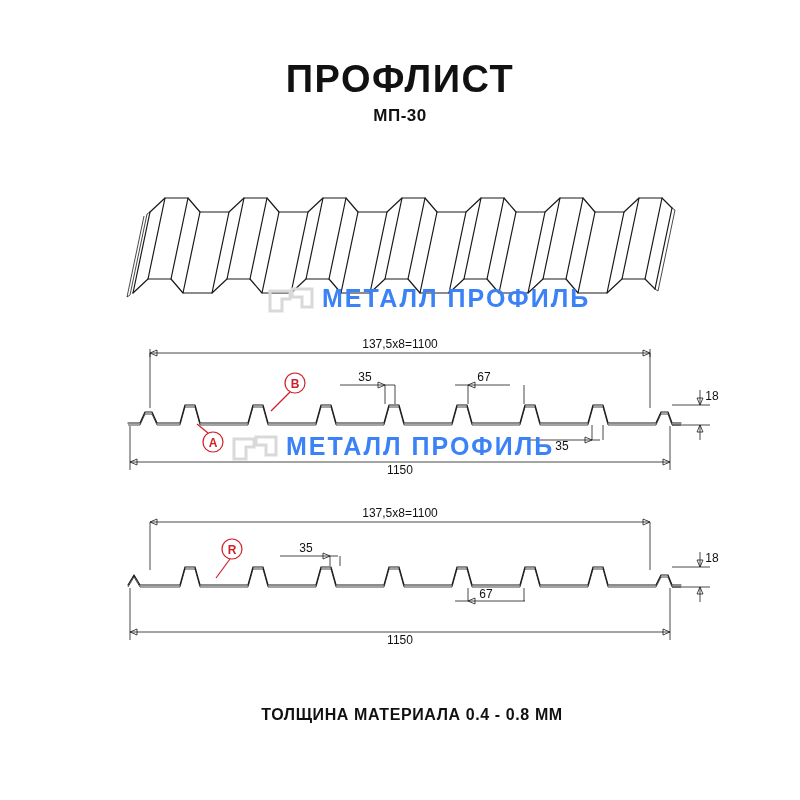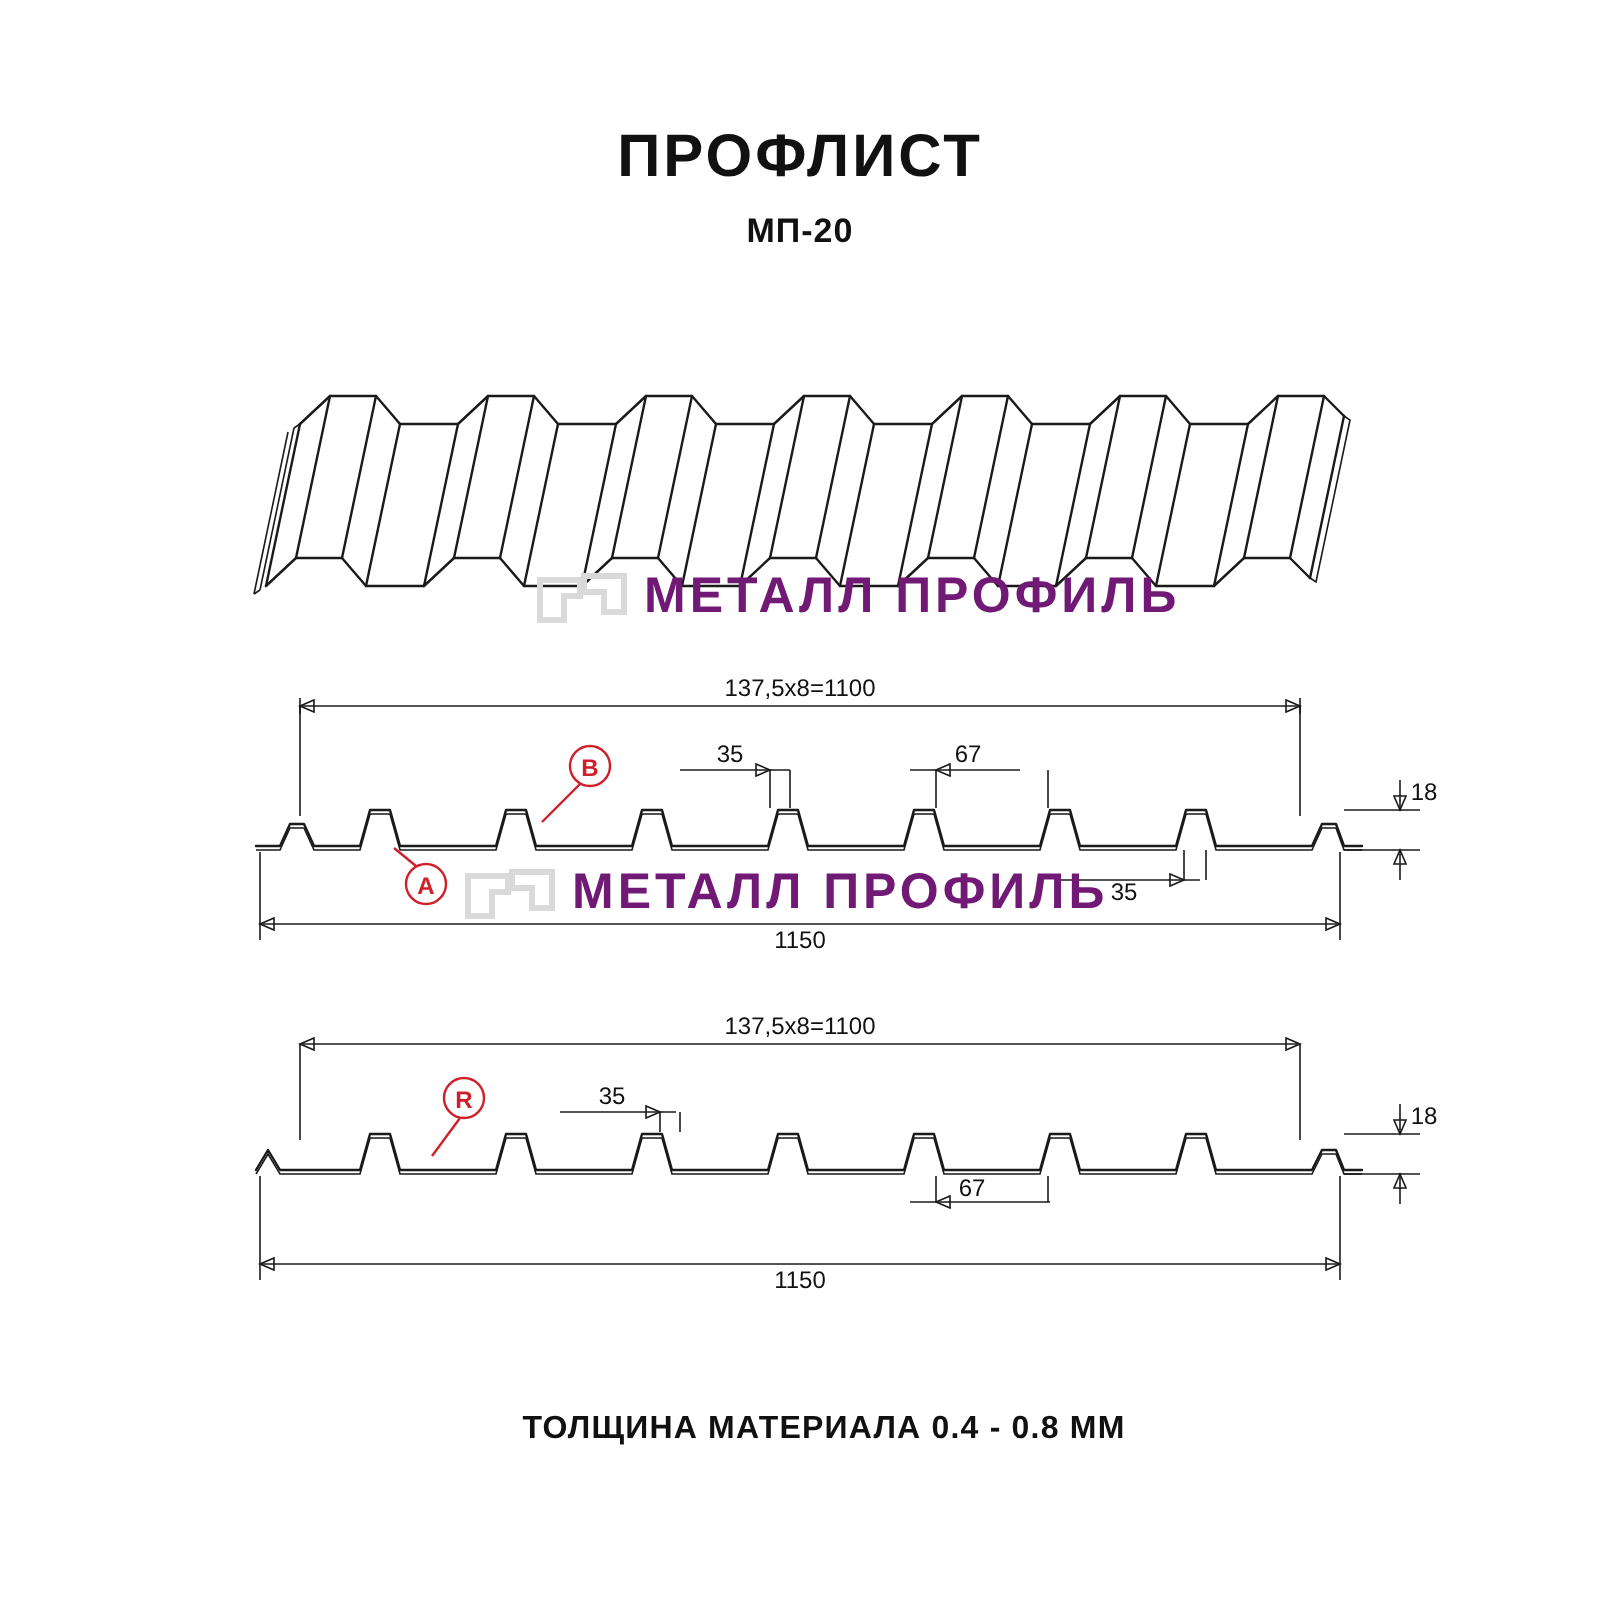--- a/index.html
+++ b/index.html
@@ -23,21 +23,21 @@
     height: 800px;
   }
   .title-block {
     position: absolute;
     left: 0;
     top: 62px;
     width: 800px;
     text-align: center;
   }
   .title-main {
-    font-size: 30px;
+    font-size: 38px;
     font-weight: bold;
     letter-spacing: 1.5px;
     color: #111;
     line-height: 34px;
   }
   .title-sub {
     font-size: 17px;
     font-weight: bold;
     letter-spacing: 0.5px;
     color: #111;
@@ -89,36 +89,36 @@
     font-family: "Liberation Sans", sans-serif;
     font-size: 12px;
     font-weight: bold;
     fill: #d0202a;
     text-anchor: middle;
   }
   .wm {
     position: absolute;
     font-family: "Liberation Sans", sans-serif;
     font-weight: bold;
-    color: #701a75;
+    color: #3b82f6;
     font-size: 25px;
     letter-spacing: 2px;
     white-space: nowrap;
     user-select: none;
   }
   .wm-1 { left: 268px; top: 284px; }
   .wm-2 { left: 232px; top: 432px; }
   .wm svg { display: inline-block; vertical-align: middle; margin-right: 8px; }
 </style>
 </head>
 <body>
 
 <div class="title-block">
   <div class="title-main">ПРОФЛИСТ</div>
-  <div class="title-sub">МП-20</div>
+  <div class="title-sub">МП-30</div>
 </div>
 
 <svg class="sheet" viewBox="0 0 800 800">
 
   <g>
 
     <path class="ln" d="M150 212 L165 198 L188 198 L200 212 L229 212 L244 198 L267 198 L279 212 L308 212 L323 198 L346 198 L358 212 L387 212 L402 198 L425 198 L437 212 L466 212 L481 198 L504 198 L516 212 L545 212 L560 198 L583 198 L595 212 L624 212 L639 198 L662 198 L672 208"></path>
 
     <path class="ln" d="M133 293 L148 279 L171 279 L183 293 L212 293 L227 279 L250 279 L262 293 L291 293 L306 279 L329 279 L341 293 L370 293 L385 279 L408 279 L420 293 L449 293 L464 279 L487 279 L499 293 L528 293 L543 279 L566 279 L578 293 L607 293 L622 279 L645 279 L655 289"></path>
 

